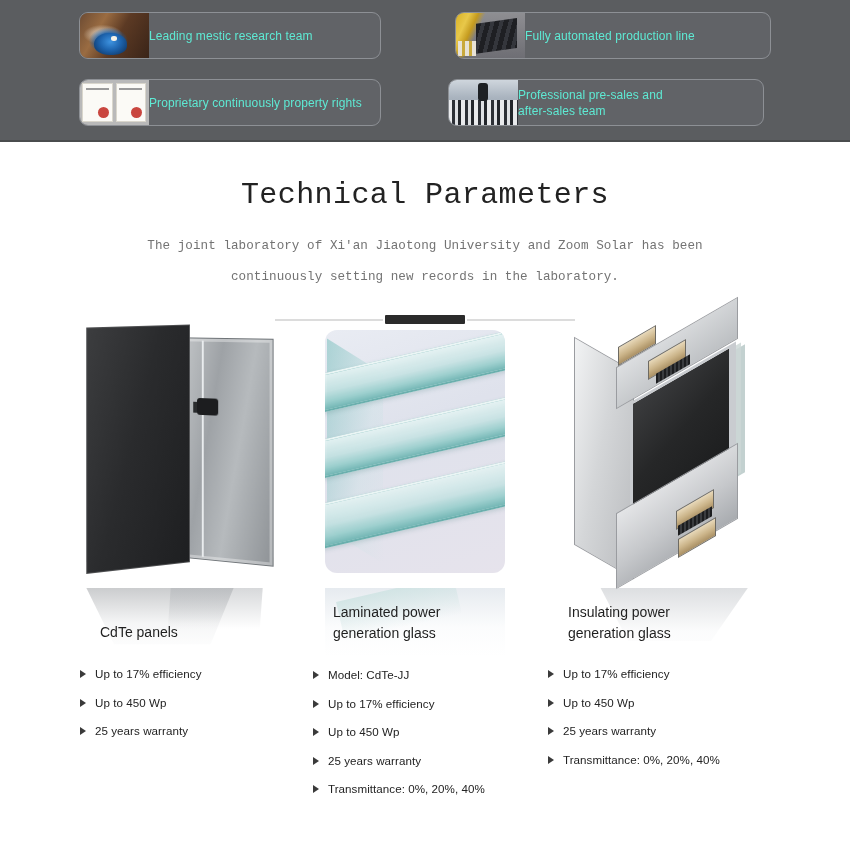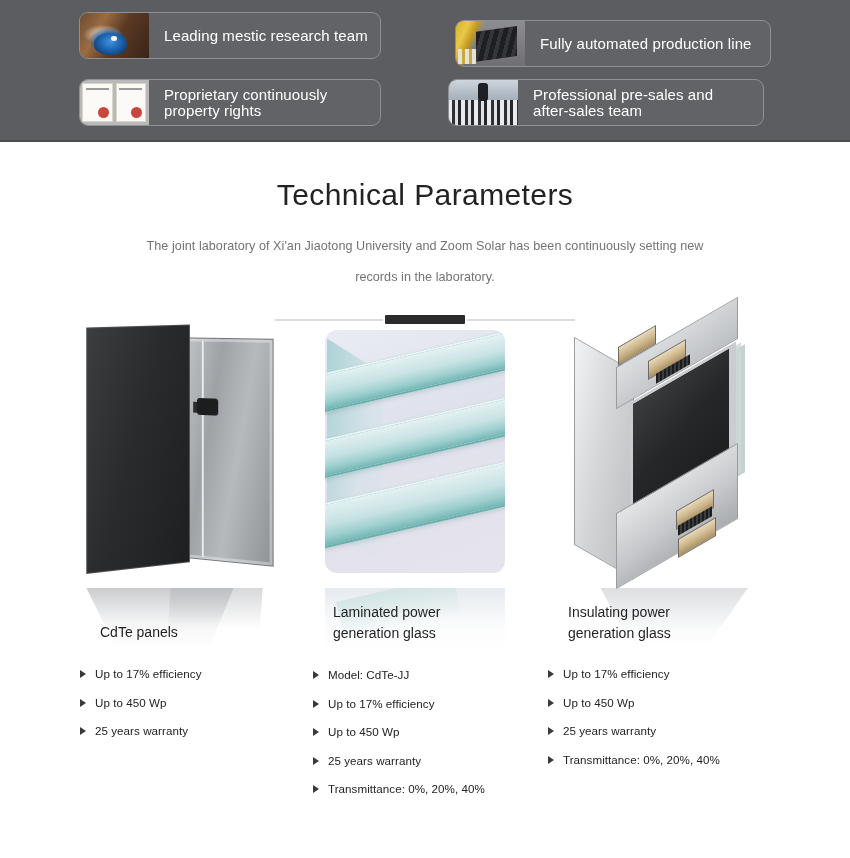--- a/index.html
+++ b/index.html
@@ -25,35 +25,35 @@
     position:absolute;
     height:47px;
     border:1px solid #8d9095;
     border-radius:9px;
     background:#616367;
     box-sizing:border-box;
     display:flex;align-items:center;
     overflow:hidden;
   }
   .fc1{left:79px;top:12px;width:302px;}
-  .fc2{left:455px;top:20px;width:316px;}
+  .fc2{left:455px;top:12px;width:316px;}
   .fc3{left:79px;top:79px;width:302px;}
   .fc4{left:448px;top:79px;width:316px;}
 
   .fc-thumb{
     width:70px;height:45px;flex:0 0 70px;
     border-radius:7px 0 0 7px;
     overflow:hidden;position:relative;
     margin-left:-1px;margin-top:-1px;margin-bottom:-1px;
   }
   .fc-label{
-    color:#ffffff;
-    font-size:15px;
+    color:#5eead4;
+    font-size:12px;
     line-height:16px;
-    padding-left:15px;
+    padding-left:0;
     letter-spacing:.1px;
     white-space:pre-line;
   }
 
   
   .th-lab{
     width:100%;height:100%;
     background:
       radial-gradient(ellipse at 42% 62%, #2b7fd4 0%, #1a5fa8 18%, rgba(26,95,168,0) 34%),
       radial-gradient(ellipse at 34% 48%, #f0e6d8 0%, rgba(240,230,216,0) 30%),
@@ -124,20 +124,21 @@
   }
   .th-team:after{
     content:"";position:absolute;left:43%;top:6%;width:14%;height:40%;
     background:#1d2024;border-radius:3px;
   }
 
   
   .title-section{
     position:absolute;left:0;top:142px;width:850px;
     text-align:center;
+    font-family:Liberation Mono, monospace;
   }
   .page-title{
     margin:0;padding-top:36px;
     font-size:30px;font-weight:400;color:#222222;
     letter-spacing:.4px;
   }
   .page-subtitle{
     margin:0 auto;padding-top:19px;
     width:560px;
     font-size:12.6px;line-height:31px;color:#737373;

